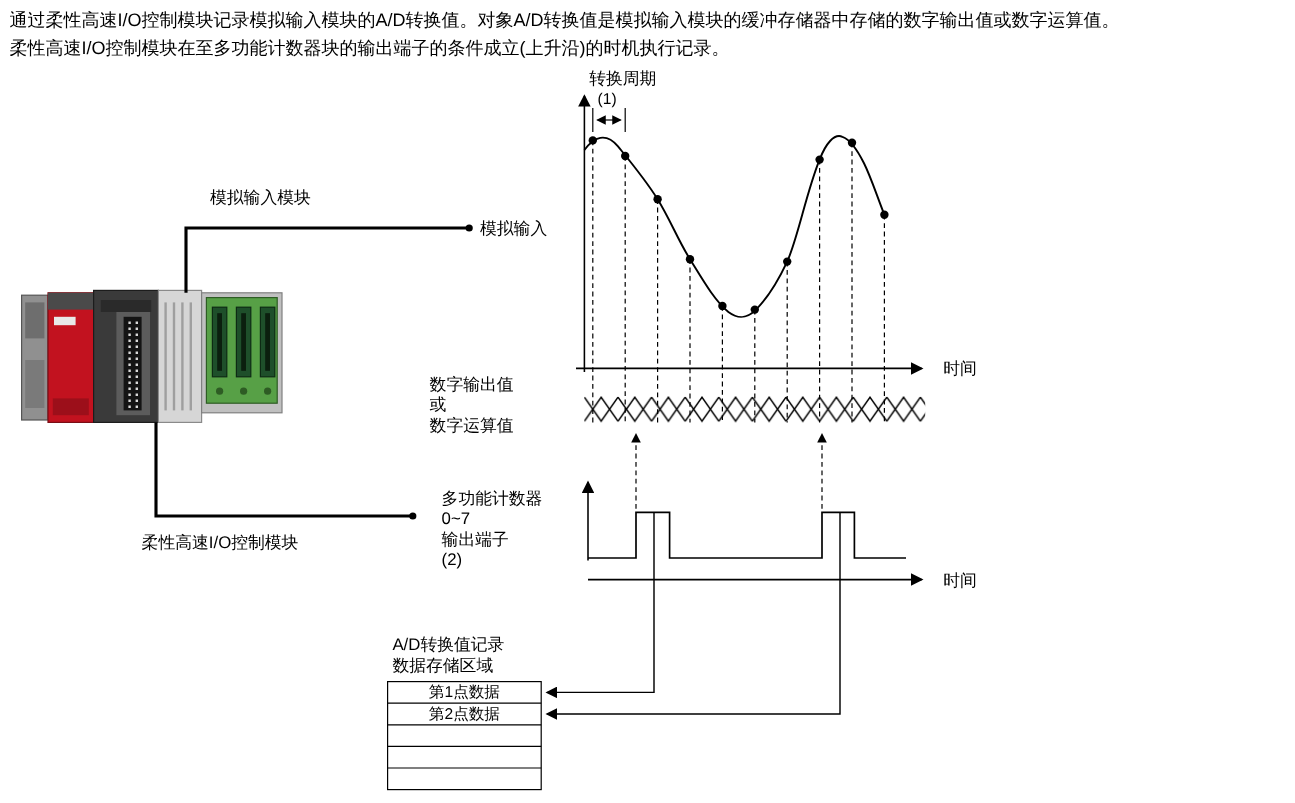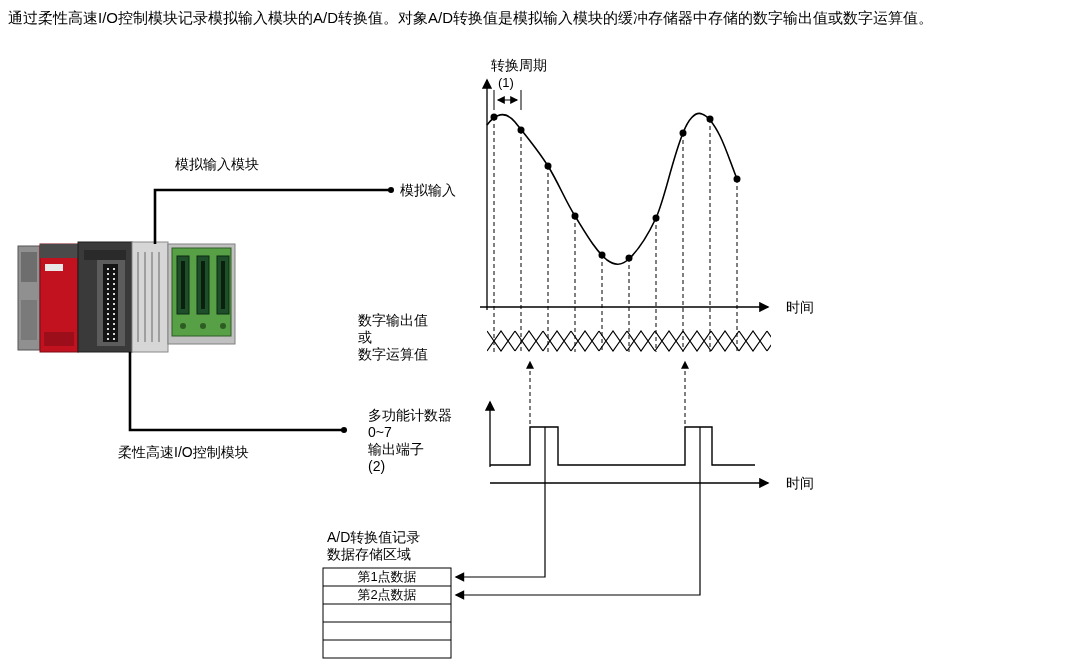--- a/index.html
+++ b/index.html
@@ -12,20 +12,21 @@
   svg { position:absolute; left:0; top:0; }
   text { fill:#000; }
 </style>
 </head>
 <body>
 
 <div class="page">
 
   <div class="intro">
     <div class="intro-line">通过柔性高速I/O控制模块记录模拟输入模块的A/D转换值。对象A/D转换值是模拟输入模块的缓冲存储器中存储的数字输出值或数字运算值。</div>
+    <div class="intro-line">柔性高速I/O控制模块在至多功能计数器块的输出端子的条件成立(上升沿)的时机执行记录。</div>
   </div>
 
   <svg width="1079" height="669" viewBox="0 0 1079 669">
     <defs>
       <marker id="arr" viewBox="0 0 10 10" refX="8.5" refY="5" markerWidth="10" markerHeight="8" orient="auto-start-reverse">
         <path d="M0,0 L10,5 L0,10 Z" fill="#000"></path>
       </marker>
       <pattern id="xpat" x="487" y="330" width="28" height="22" patternUnits="userSpaceOnUse">
         <path d="M0,1 L14,21 L28,1 M0,21 L14,1 L28,21" stroke="#000" stroke-width="1.2" fill="none"></path>
       </pattern>

